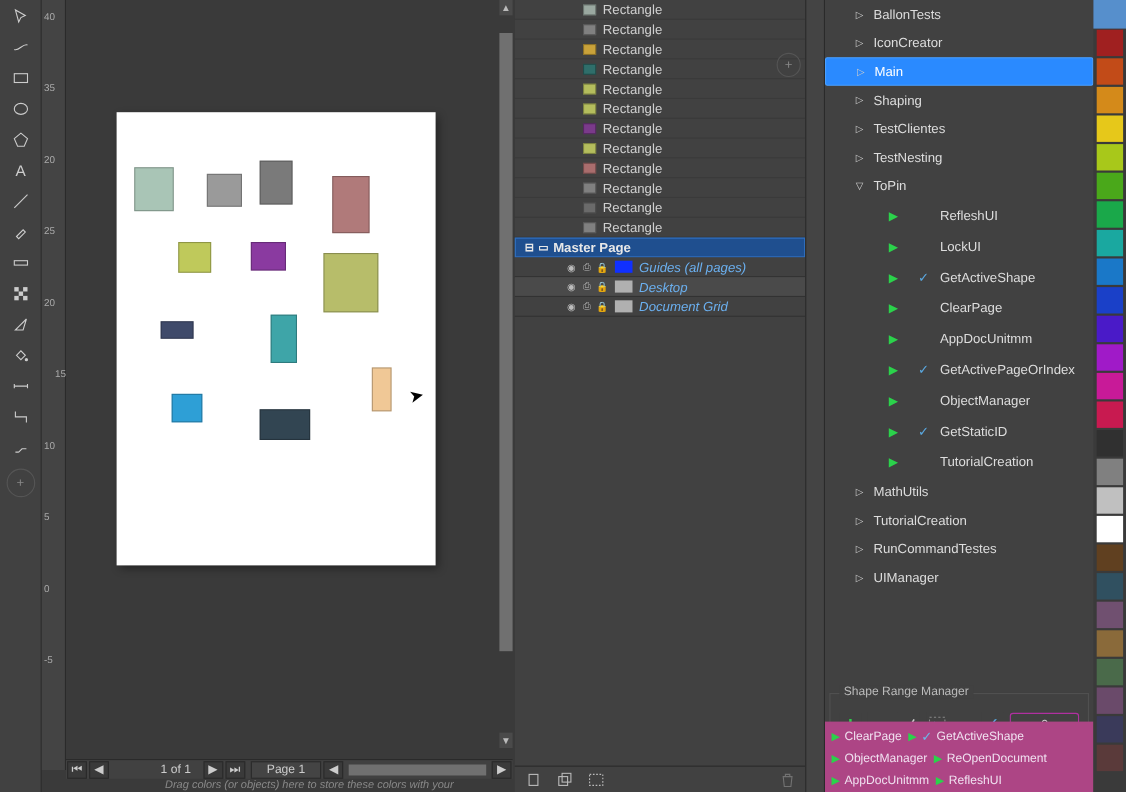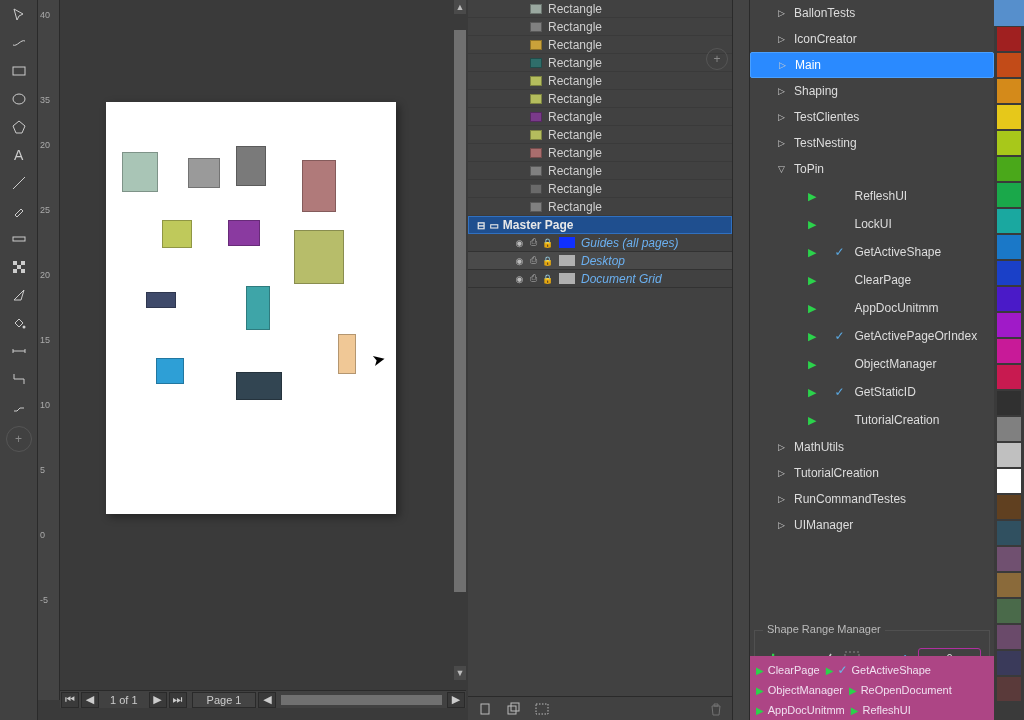--- a/index.html
+++ b/index.html
@@ -17,21 +17,21 @@
 .ruler-v .tick { position:absolute; left:0; width:22px; font-size:9px; color:#aaa; text-align:left; padding-left:2px; }
 .canvas-wrap { position:absolute; left:22px; top:0; width:408px; height:694px; background:#3a3a3a; overflow:hidden; }
 .page { position:absolute; left:46px; top:102px; width:290px; height:412px; background:#fff; box-shadow:3px 3px 8px rgba(0,0,0,.4); }
 .rect { position:absolute; border:1px solid rgba(0,0,0,.25); }
 .scroll-v { position:absolute; right:2px; top:0; width:12px; height:680px; background:#3a3a3a; }
 .scroll-v .thumb { position:absolute; top:30px; width:12px; height:562px; background:#707070; }
 .scroll-v .arrow { width:12px; height:14px; background:#4a4a4a; color:#bbb; font-size:9px; display:flex; align-items:center; justify-content:center; }
 .scroll-v .arrow.bot { position:absolute; bottom:0; }
 .page-nav { position:absolute; left:22px; bottom:12px; height:18px; width:406px; background:#414141; border-top:1px solid #2a2a2a; display:flex; align-items:center; color:#ccc; font-size:11px; }
 .page-nav .nbtn { width:18px; height:16px; background:#3a3a3a; margin:0 1px; display:flex; align-items:center; justify-content:center; border:1px solid #2a2a2a; cursor:pointer; }
-.page-nav .plabel { padding:0 10px; }
+.page-nav .plabel { padding:0 10px;margin-left:36px; }
 .page-nav .tab { background:#444; padding:1px 14px; border:1px solid #2a2a2a; margin-left:4px; }
 .statusbar { position:absolute; bottom:0; left:22px; height:12px; width:406px; font-size:10px; font-style:italic; color:#888; padding-left:90px; overflow:hidden; white-space:nowrap; }
 .cursor-pointer { position:absolute; font-size:16px; color:#000; transform:rotate(-12deg); }
 
 
 .obj-panel { position:absolute; left:468px; top:0; width:264px; height:720px; background:#414141; }
 .obj-list { position:absolute; top:0; left:0; right:0;text-align:center; }
 .obj-row { height:18px; display:flex; align-items:center; padding-left:62px; font-size:12px; border-bottom:1px solid #3a3a3a; }
 .obj-row .sw { width:12px; height:10px; margin-right:6px; border:1px solid rgba(0,0,0,.3); }
 .master-hdr { height:18px; background:#1f4f8f; border:1px solid #3070c0; display:flex; align-items:center; padding-left:8px; font-weight:bold; color:#e8e8e8; }
@@ -160,25 +160,25 @@
       <svg viewBox="0 0 16 16">
         <path d="M3 12h3m0 0l3-3h4" fill="none" stroke="#ccc"></path>
       </svg>
     </div>
   <div class="tool-plus">+</div>
 </div>
 
 <div class="workspace">
   <div class="ruler-v" id="rulerv">
       <div class="tick" style="top: 10px;">40</div>
-      <div class="tick" style="top: 75px; margin-top: 20px;">35</div>
+      <div class="tick" style="top: 75px;">35</div>
       <div class="tick" style="top: 140px;">20</div>
       <div class="tick" style="top: 205px;">25</div>
       <div class="tick" style="top: 270px;">20</div>
-      <div class="tick" style="top: 335px;">15</div>
+      <div class="tick" style="top: 335px; text-align: right;">15</div>
       <div class="tick" style="top: 400px;">10</div>
       <div class="tick" style="top: 465px;">5</div>
       <div class="tick" style="top: 530px;">0</div>
       <div class="tick" style="top: 595px;">-5</div>
       <div class="tick" style="top: 660px; margin-left: 24px;">-10</div>
     </div>
   <div class="canvas-wrap">
     <div class="page" id="page">
         <div class="rect" style="left: 16px; top: 50px; width: 36px; height: 40px; background: rgb(169, 197, 182);"></div>
         <div class="rect" style="left: 82px; top: 56px; width: 32px; height: 30px; background: rgb(154, 154, 154);"></div>
@@ -206,20 +206,21 @@
     <span class="plabel">
       <span>1</span> <span>of</span> <span>1</span>
     </span>
     <div class="nbtn">▶</div>
     <div class="nbtn">⏭</div>
     <span class="tab">Page 1</span>
     <div class="nbtn" style="margin-left:2px;">◀</div>
     <div style="flex:1; height:10px; background:#707070; margin:0 4px;"></div>
     <div class="nbtn">▶</div>
   </div>
+  <div class="statusbar">Drag colors (or objects) here to store these colors with your</div>
 </div>
 
 <div class="obj-panel">
   <div class="obj-list" id="objlist">
       <div class="obj-row">
         <span class="sw" style="background: rgb(154, 168, 160);"></span>
         <span>Rectangle</span>
       </div>
       <div class="obj-row">
         <span class="sw" style="background: rgb(128, 128, 128);"></span>

